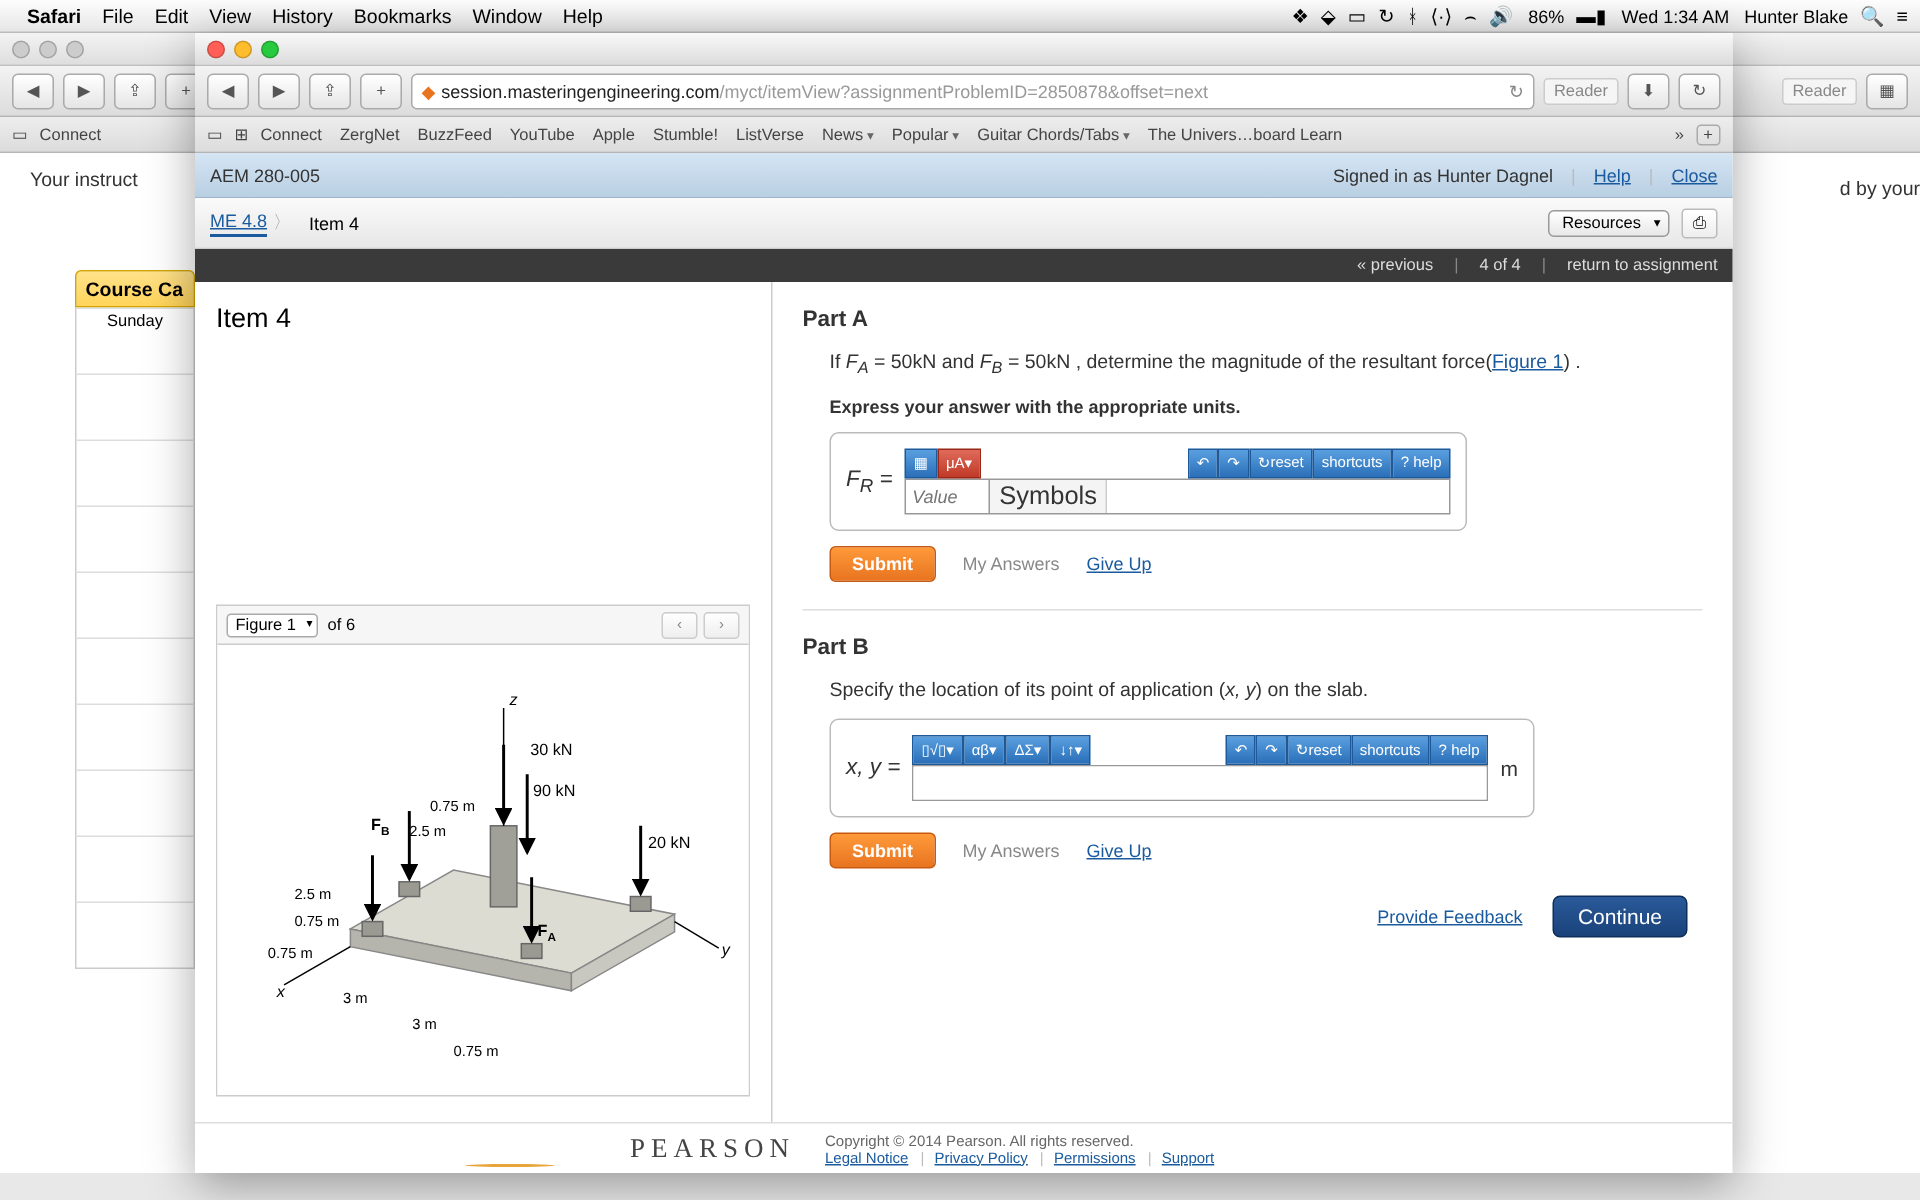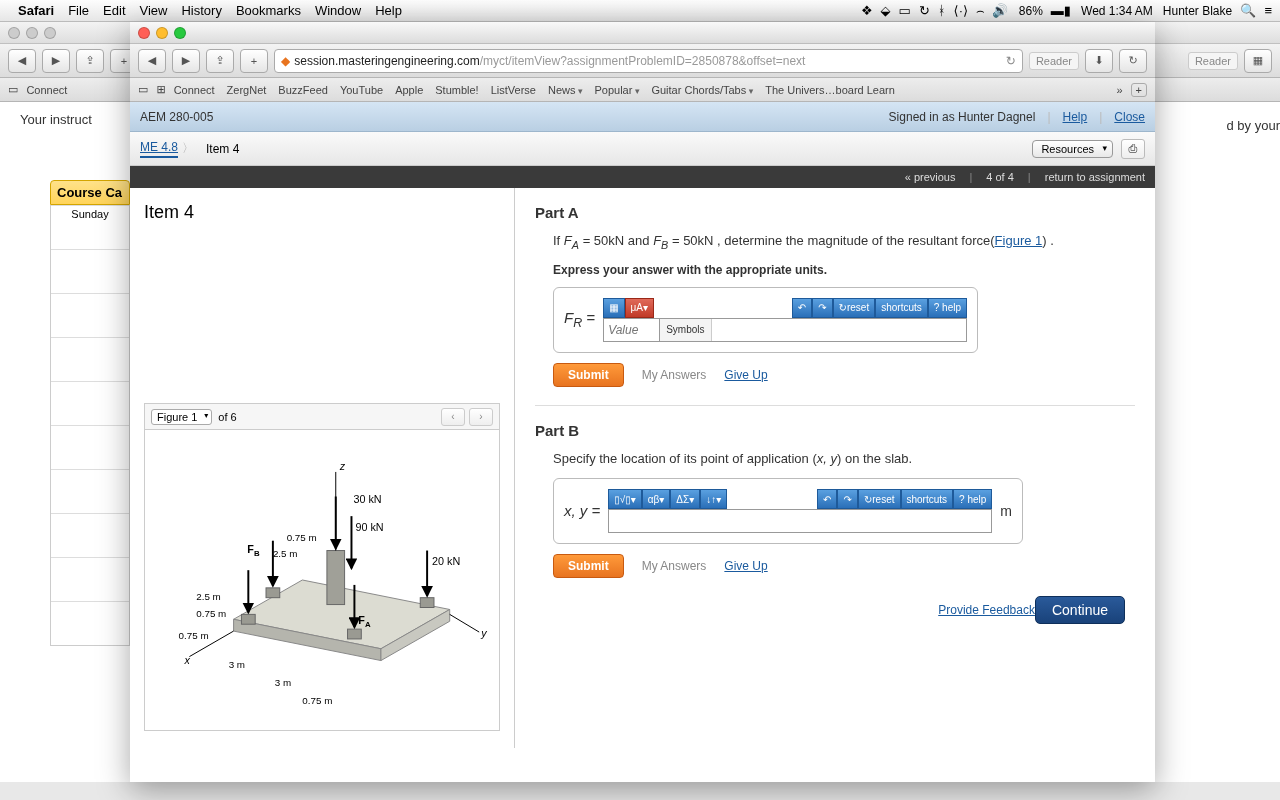--- a/index.html
+++ b/index.html
@@ -69,29 +69,29 @@
 .instr{font-weight:bold;margin:8px 0 10px 18px;font-size:12px;}
 .ansbox{border:1px solid #bbb;border-radius:6px;margin-left:18px;padding:10px;display:flex;align-items:center;gap:8px;margin-bottom:10px;width:425px;}
 .eqlbl{font-style:italic;font-family:"Times New Roman",serif;font-size:15px;}
 .ansinner{flex:1;}
 .tbar{display:flex;height:20px;}
 .tbar .seg{background:linear-gradient(#5aa0e0,#2a6fb8);border:1px solid #1e5a9a;color:#fff;font-size:10px;padding:0 5px;display:flex;align-items:center;cursor:pointer;}
 .tbar .seg.red{background:linear-gradient(#e06a5a,#c03a28);border-color:#9a2818;}
 .tbar .seg.sp{margin-left:auto;}
 .inprow{display:flex;height:24px;border:1px solid #999;}
 .inprow input{border:none;width:55px;padding:0 4px;font-style:italic;color:#888;font-size:12px;outline:none;}
-.inprow .sym{border-left:1px solid #999;padding:0 6px;font-size:10px;display:flex;align-items:center;background:#f4f4f4;}
+.inprow .sym{border-left:1px solid #999;padding:0 6px;font-size:17px;display:flex;align-items:center;background:#f4f4f4;}
 .inprow .rest{flex:1;border-left:1px solid #ccc;}
 .actrow{margin-left:18px;display:flex;align-items:center;gap:18px;font-size:12px;}
 .submit{background:linear-gradient(#ff9a3a,#e87420);border:1px solid #c85a10;color:#fff;font-weight:bold;border-radius:4px;padding:4px 14px;font-size:12px;cursor:pointer;}
 .myans{color:#888;}
 .giveup{color:#1a5a9e;text-decoration:underline;cursor:pointer;}
 hr.div{border:none;border-top:1px solid #ddd;margin:16px 0;}
 .unit{font-size:14px;}
-.botrow{display:flex;justify-content:flex-end;align-items:center;margin-top:14px;padding-right:10px;}
+.botrow{display:flex;justify-content:flex-end;align-items:center;gap:20px;margin-top:14px;padding-right:10px;}
 .feedback{color:#1a5a9e;text-decoration:underline;font-size:12px;cursor:pointer;}
 .continue{background:linear-gradient(#2a5a9a,#19427a);border:1px solid #0e2f5a;color:#fff;font-size:14px;border-radius:5px;padding:5px 16px;cursor:pointer;}
 .footer{height:36px;border-top:1px solid #ddd;display:flex;align-items:center;padding:0 20px;font-size:10px;color:#666;gap:20px;}
 .footer .pearson{font-family:"Times New Roman",serif;font-size:18px;letter-spacing:4px;color:#444;}
 .footer .pearson::after{content:"";display:block;height:2px;width:60px;background:#e8a53a;border-radius:50%;margin:0 auto;}
 .footer a{color:#1a5a9e;text-decoration:underline;margin-right:4px;}
 .footer .sep2{color:#bbb;margin:0 4px;}
 .fglink{color:#1a5a9e;text-decoration:underline;}
 
 .figsvg{width:100%;height:100%;}
@@ -362,13 +362,25 @@
           <a class="giveup">Give Up</a>
         </div>
       </div>
       <div class="botrow">
         <a class="feedback">Provide Feedback</a>
         <button class="continue">Continue</button>
       </div>
     </div>
   </div>
 
+  <div class="footer">
+    <div style="width:380px;text-align:right"><span class="pearson">PEARSON</span></div>
+    <div>
+      <div>Copyright © 2014 Pearson. All rights reserved.</div>
+      <div>
+        <a>Legal Notice</a><span class="sep2">|</span>
+        <a>Privacy Policy</a><span class="sep2">|</span>
+        <a>Permissions</a><span class="sep2">|</span>
+        <a>Support</a>
+      </div>
+    </div>
+  </div>
 </div>
 
 </body></html>

